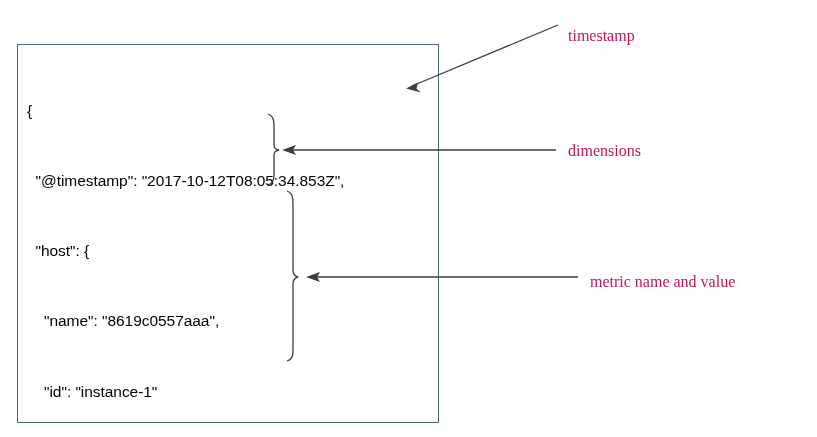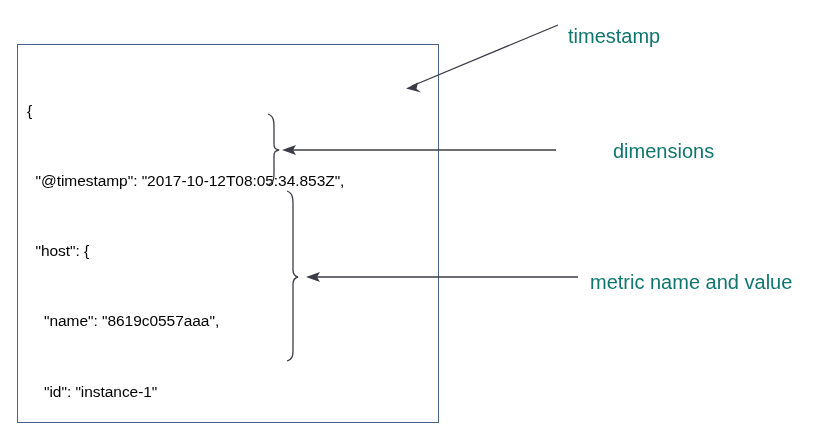--- a/index.html
+++ b/index.html
@@ -49,28 +49,28 @@
   }
   .json-line {
     display: block;
     height: 23.4px;
     white-space: pre;
   }
 
   
   .anno-label {
     position: absolute;
-    font-family: Liberation Sans, sans-serif;
-    font-size: 20px;
-    color: #0f766e;
+    font-family: Liberation Serif, serif;
+    font-size: 16px;
+    color: #be185d;
     white-space: nowrap;
     line-height: 20px;
   }
   .label-timestamp { left: 568px; top: 26px; }
-  .label-dimensions { left: 568px; top: 141px; margin-left: 45px; }
+  .label-dimensions { left: 568px; top: 141px; }
   .label-metric { left: 590px; top: 272px; }
 
   
   #overlay {
     position: absolute;
     left: 0; top: 0;
     width: 817px;
     height: 437px;
     pointer-events: none;
   }

